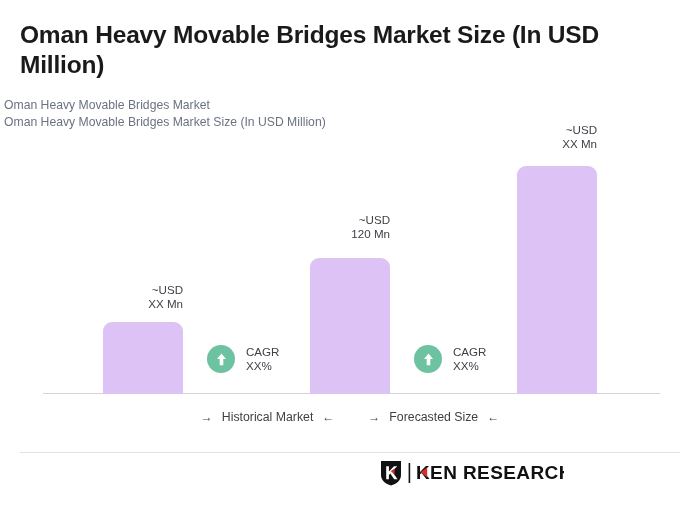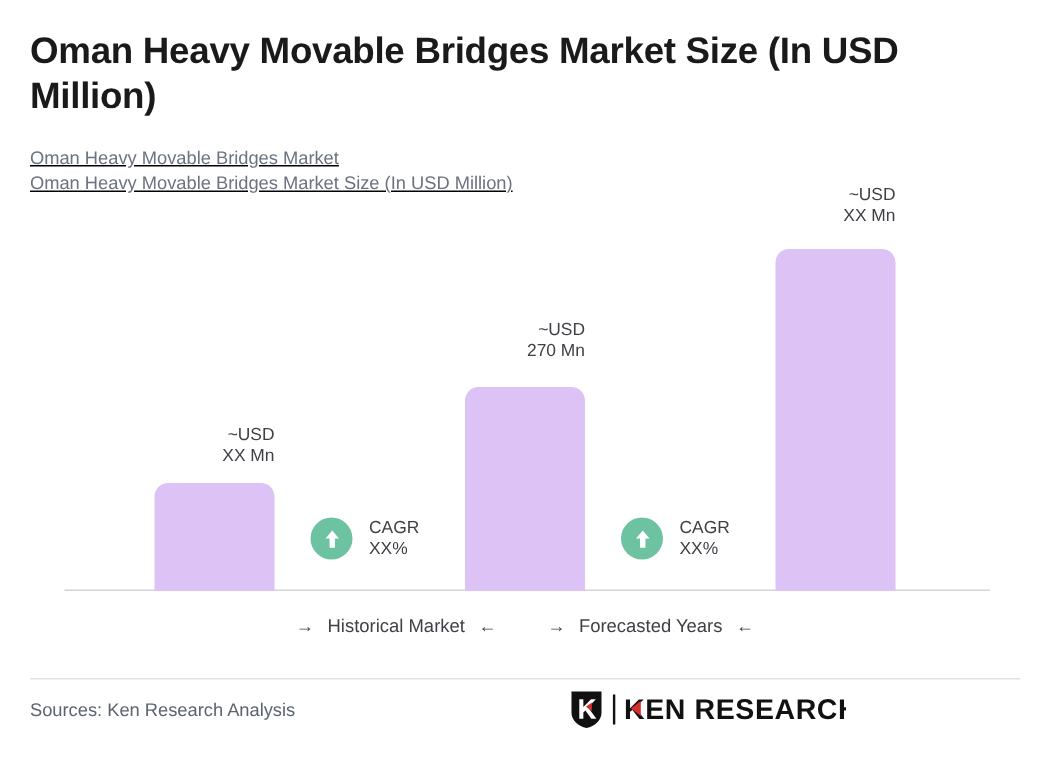--- a/index.html
+++ b/index.html
@@ -30,24 +30,23 @@
     width: 650px;
     font-size: 24.5px;
     font-weight: bold;
     line-height: 30px;
     color: #1a1a1a;
     letter-spacing: -0.2px;
   }
 
   .subtitle-block {
     position: absolute;
-    left: 20px;
+    left: 4px;
     top: 97px;
     width: 640px;
-    text-decoration: underline;
   }
   .subtitle-line {
     font-size: 12.2px;
     line-height: 17px;
     color: #6b7280;
   }
 
   
   .chart-area {
     position: absolute;
@@ -189,21 +188,21 @@
         </svg>
       </div>
       <div class="cagr-text">
         <span>CAGR</span>
         <span>XX%</span>
       </div>
     </div>
 
     <div class="bar-label" style="left:310px; top:213px; width:80px;">
       <span class="l1">~USD</span>
-      <span class="l2">270 Mn</span>
+      <span class="l2">120 Mn</span>
     </div>
     <div class="bar" style="left:310px; top:258px; width:80px; height:136px;"></div>
 
     <div class="cagr" style="left:414px; top:345px;">
       <div class="cagr-circle">
         <svg width="13" height="15" viewBox="0 0 13 15" aria-hidden="true">
           <path d="M6.5 1.6 L11 7 L8.3 7 L8.3 13.2 L4.7 13.2 L4.7 7 L2 7 Z" fill="#ffffff"></path>
         </svg>
       </div>
       <div class="cagr-text">
@@ -221,27 +220,26 @@
   </div>
 
   <div class="period-row">
     <div class="period">
       <span class="arrow">→</span>
       <span>Historical Market</span>
       <span class="arrow">←</span>
     </div>
     <div class="period">
       <span class="arrow">→</span>
-      <span>Forecasted Years</span>
+      <span>Forecasted Size</span>
       <span class="arrow">←</span>
     </div>
   </div>
 
   <div class="footer-divider"></div>
-  <div class="sources">Sources: Ken Research Analysis</div>
 
   <div class="logo">
     <span class="logo-mark">
       <svg width="24" height="26" viewBox="0 0 24 26" aria-hidden="true">
         <path d="M2 1 H22 V15 C22 20.5 17.5 24 12 25.4 C6.5 24 2 20.5 2 15 Z" fill="#111111"></path>
         <path d="M7.2 6.2 H9.9 V11.4 L15.0 6.2 H18.2 L13.1 11.6 L18.6 19.2 H15.2
                  L11.3 13.6 L9.9 15.0 V19.2 H7.2 Z" fill="#ffffff"></path>
         <path d="M15.6 8.4 L15.6 14.0 L11.6 11.2 Z" fill="#d32f2f"></path>
       </svg>
     </span>

